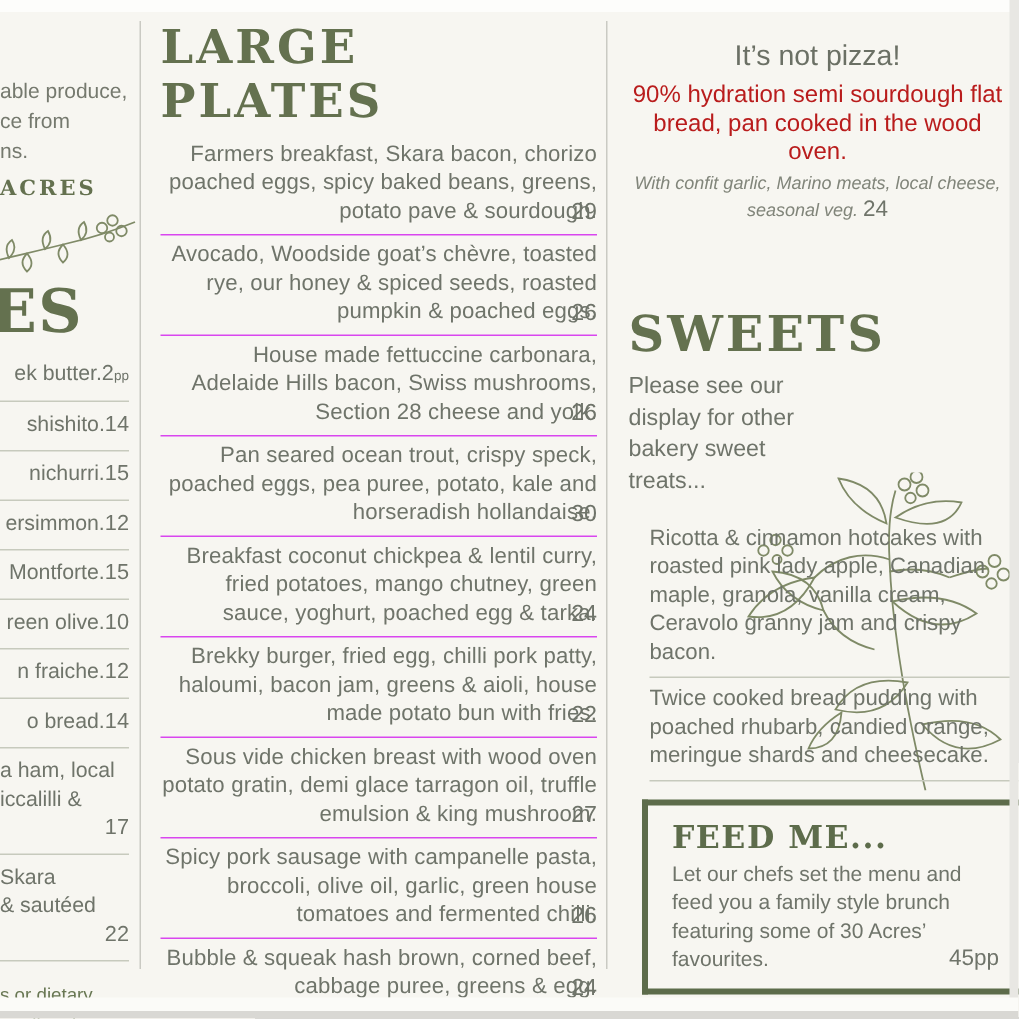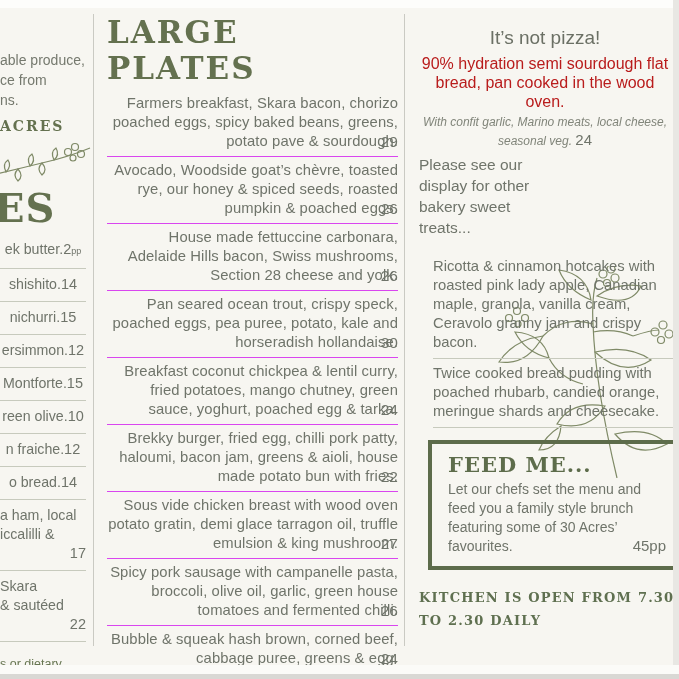--- a/index.html
+++ b/index.html
@@ -12,21 +12,21 @@
 
   
   .col-left{position:absolute;left:0;top:0;width:93px;box-sizing:border-box;padding-right:7px;}
   .l-intro{margin-top:50px;font-size:14px;line-height:20px;color:#75796e;}
   .l-acres{margin-top:8px;font-family:"DejaVu Serif",serif;font-weight:bold;font-size:14px;
            letter-spacing:2px;color:#64714f;}
   .l-sprig{margin-top:4px;margin-left:-4px;}
   .l-es{font-family:"DejaVu Serif",serif;font-weight:bold;font-size:40px;line-height:44px;
         color:#64714f;letter-spacing:1px;margin-left:-6px;}
   .l-items{margin-top:4px;}
-  .lrow{display:flex;justify-content:center;align-items:baseline;
+  .lrow{display:flex;justify-content:flex-end;align-items:baseline;
         padding:6px 0 7px;border-bottom:1px solid #c7cabd;font-size:14.2px;line-height:19px;}
   .lrow.multi{display:block;}
   .lprice{font-size:14.5px;white-space:nowrap;}
   .pp{font-size:9px;}
   .lprice-line{text-align:right;font-size:14.5px;line-height:19px;}
   .l-footer{margin-top:12px;color:#687753;font-size:12.5px;line-height:20px;
             text-decoration:underline;}
 
   
   .col-mid{position:absolute;left:94px;top:0;width:310px;box-sizing:border-box;
@@ -197,20 +197,21 @@
     <div class="np">
       <div class="np-title">It’s not pizza!</div>
       <div class="np-l1">90% hydration semi sourdough flat bread, pan cooked in the wood oven.</div>
       <div class="np-l2">
         <span>With confit garlic, Marino meats, local cheese, seasonal veg.</span>
         <span class="np-price">24</span>
       </div>
     </div>
 
     <div class="sweets">
+      <div class="s-title">SWEETS</div>
       <div class="s-intro">Please see our display for other bakery sweet treats...</div>
       <div class="plant">
         <svg width="214" height="212" viewBox="0 0 214 212" fill="none" stroke="#7f8a67" stroke-width="1.2">
           <path d="M152 212 C142 170 130 110 128 58 C127 40 128 25 132 12"></path>
           <path d="M128 58 C110 52 92 56 78 70"></path>
           <path d="M78 70 Q48 74 34 96 Q62 100 78 70 Z"></path>
           <path d="M130 86 Q164 78 186 94 Q158 112 130 86 Z"></path>
           <path d="M140 140 Q106 134 92 158 Q124 166 140 140 Z"></path>
           <path d="M150 168 Q184 160 202 178 Q172 194 150 168 Z"></path>
           <path d="M126 34 Q102 24 94 4 Q122 8 126 34 Z"></path>

